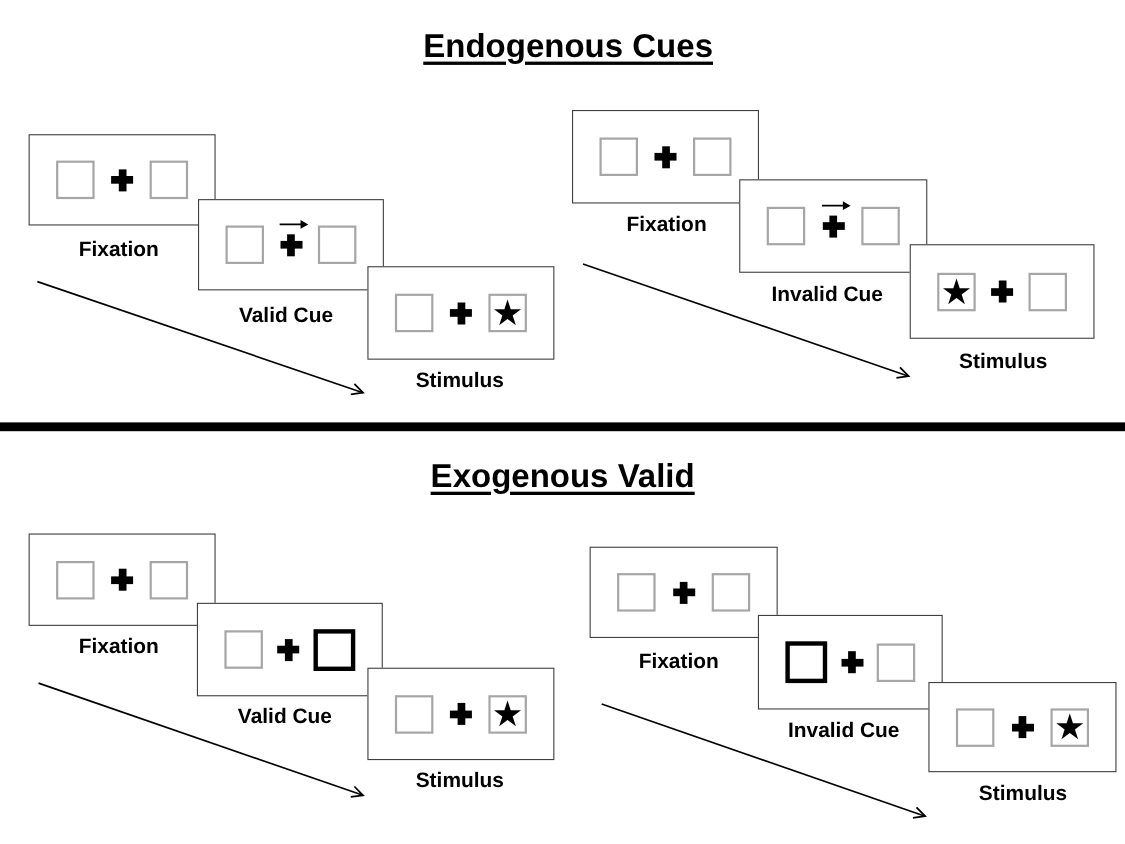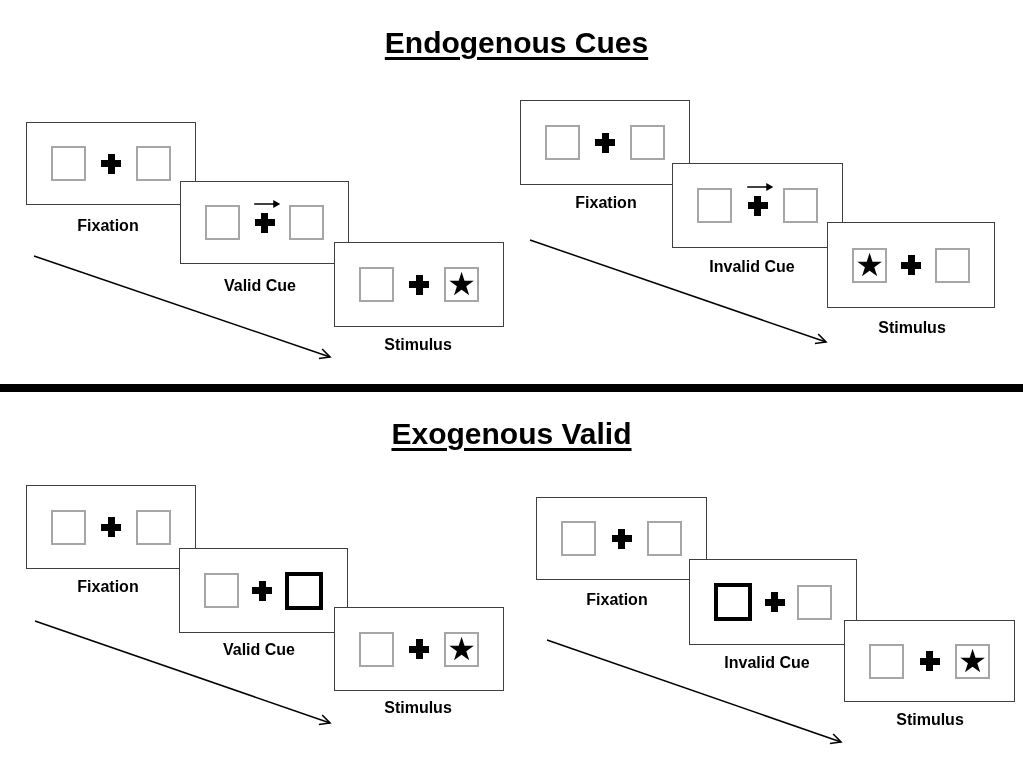--- a/index.html
+++ b/index.html
@@ -35,21 +35,21 @@
   .plus { position:relative; width:20px; height:20px; flex:0 0 auto; }
   .plus::before { content:""; position:absolute; left:0; top:6.5px; width:20px; height:7px; background:#000; }
   .plus::after  { content:""; position:absolute; left:6.5px; top:0; width:7px; height:20px; background:#000; }
 
   .cue-arrow { position:absolute; top:-15px; left:50%; transform:translateX(-42%); }
 
   .star { font-family:"DejaVu Sans", sans-serif; font-size:32px; line-height:31px; color:#000; display:block; }
 
   .frame-label {
     position:absolute; transform:translateX(-50%); white-space:nowrap;
-    font-size:16px; font-weight:bold;
+    font-size:19px; font-weight:bold;
   }
 </style>
 </head>
 <body>
 
 <div class="stage">
 
   <div class="section-title" style="top:26px;padding-left:10px;"><span>Endogenous Cues</span></div>
   <div class="section-title" style="top:417px;"><span>Exogenous Valid</span></div>
 

